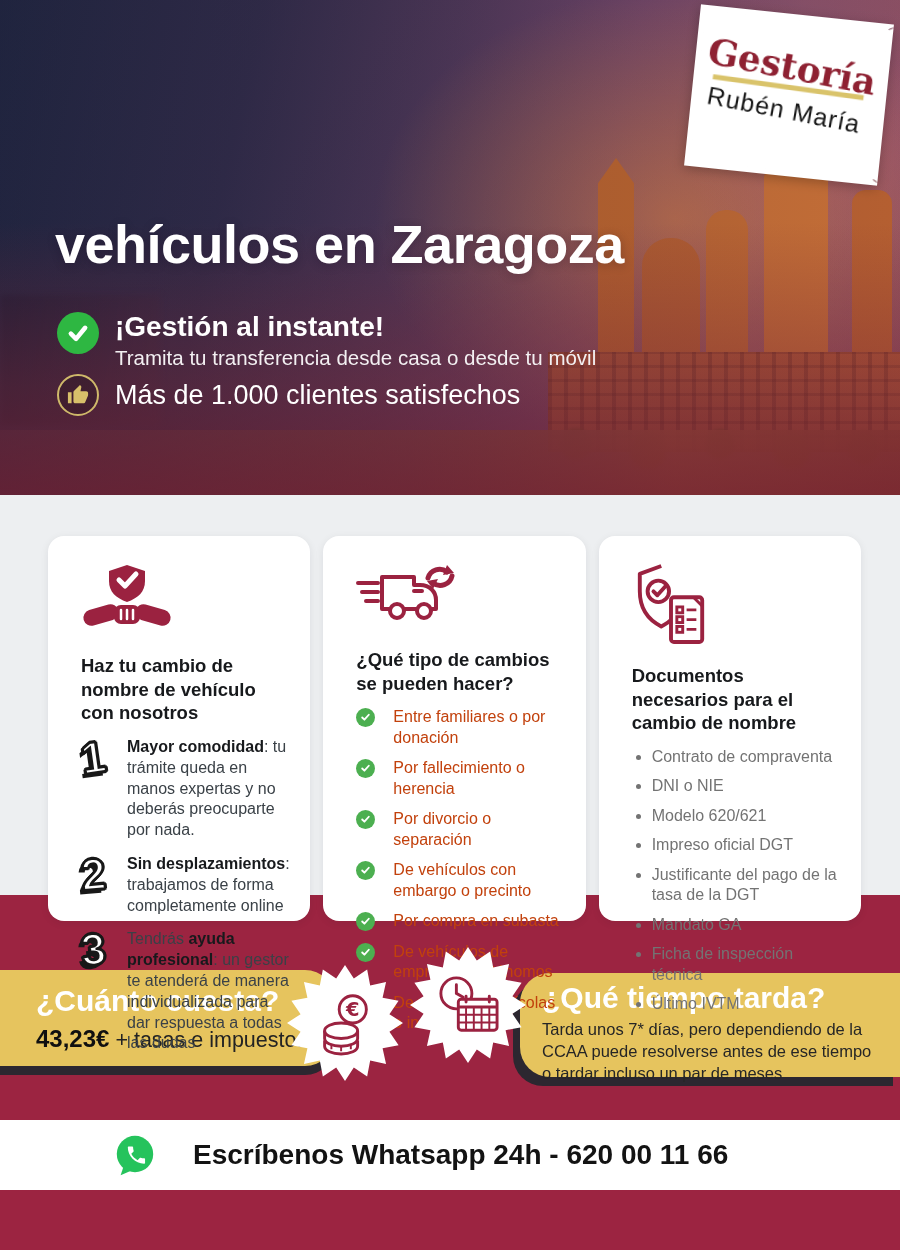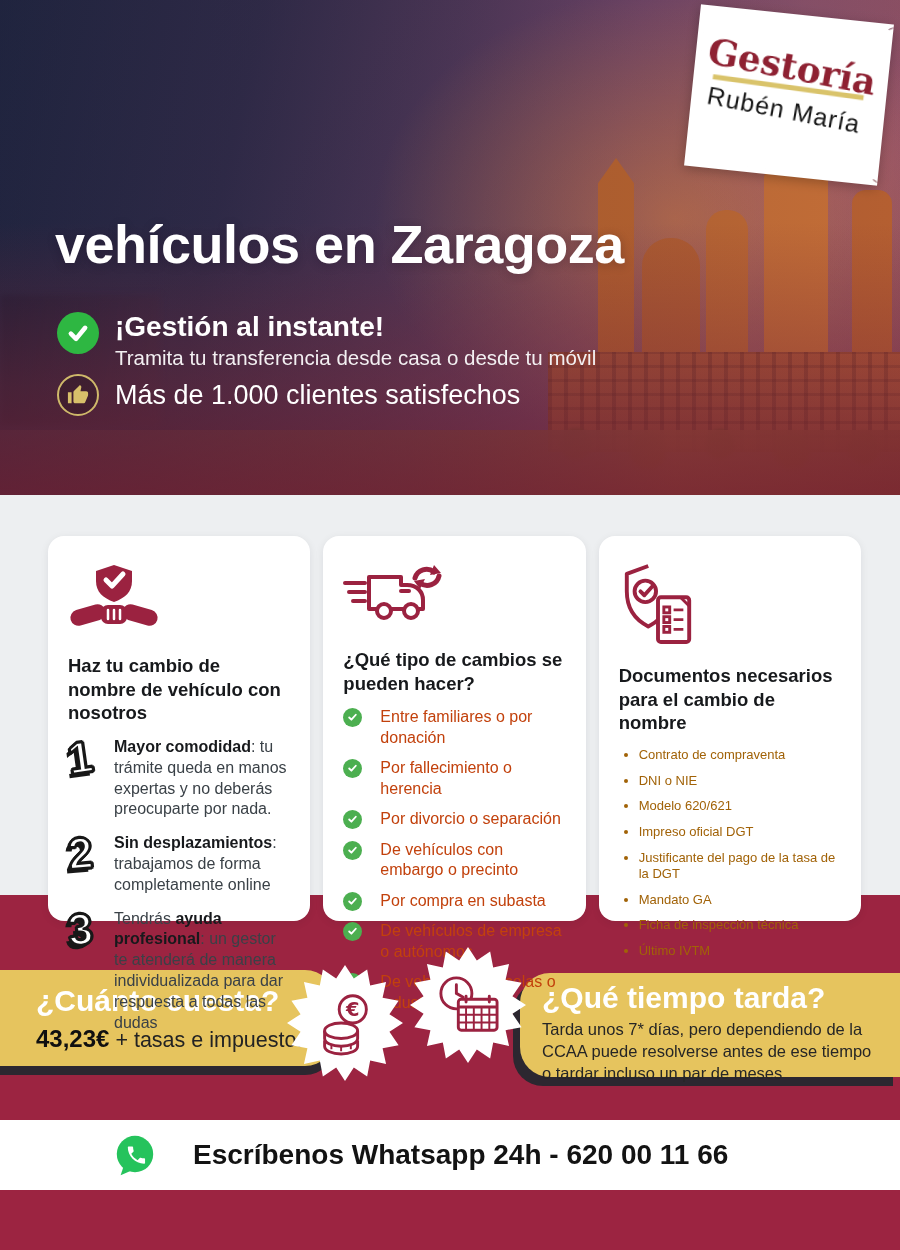--- a/index.html
+++ b/index.html
@@ -69,21 +69,21 @@
                display:flex; align-items:center; justify-content:center; }
   .check-big { background:#2eb742; }
   .thumb-ic  { border:2px solid #cfb96a; background:rgba(10,10,10,.18); }
   .f-title { font-size:28px; font-weight:bold; color:#fff; line-height:1.1; }
   .f-sub   { font-size:20.5px; color:#f3f0f2; margin-top:3px; }
   .f-title2{ font-size:27px; color:#fff; }
 
   
   .mid { position:relative; height:400px; background:#edeff1; z-index:2; }
   .cards { position:absolute; top:41px; left:48px; right:39px; display:flex; gap:13px; }
-  .card { flex:1; background:#fff; border-radius:16px; padding:26px 20px 20px 20px;
+  .card { flex:1; background:#fff; border-radius:16px; padding:26px 20px 20px 33px;
           height:385px; box-shadow:0 2px 8px rgba(30,30,40,.08); }
   .card h3 { margin:16px 0 12px; font-size:18.5px; line-height:1.28; color:#17191c; }
   .card-icon { display:block; }
 
   .why-list { list-style:none; margin:0; padding:0; }
   .why-list li { display:flex; gap:12px; margin-bottom:13px; align-items:flex-start; }
   .num { font-size:44px; font-weight:900; line-height:.9; color:#fff; flex:none; width:34px;
          -webkit-text-stroke:2.5px #181818;
          text-shadow:-4px 4px 0 #181818, 2px 0 0 #181818, -2px 0 0 #181818, 0 2px 0 #181818, 0 -2px 0 #181818; }
   .why-list li:nth-child(1) .num { transform:rotate(-8deg); }
@@ -91,21 +91,21 @@
   .why-list li:nth-child(3) .num { transform:rotate(-5deg); }
   .why-list p { margin:0; font-size:16px; line-height:1.3; color:#3a4147; }
   .why-list b { color:#17191c; }
 
   .check-list { list-style:none; margin:4px 0 0; padding:0; }
   .check-list li { display:flex; gap:18px; margin-bottom:10px; font-size:16px; line-height:1.28; color:#c2410c; }
   .check-sm { width:19px; height:19px; border-radius:50%; background:#4caf50; flex:none; margin-top:1px;
               display:flex; align-items:center; justify-content:center; }
 
   .dot-list { margin:6px 0 0; padding-left:20px; }
-  .dot-list li { margin-bottom:9px; font-size:13px; line-height:1.28; color:#a16207; }
+  .dot-list li { margin-bottom:9px; font-size:16px; line-height:1.28; color:#737373; }
 
   
   .band { position:relative; height:225px; background:#9c2441; }
   .banner { position:absolute; background:#e6c45e; z-index:1; }
   .banner-left  { left:0; top:75px; width:335px; height:96px; border-radius:0 30px 30px 0;
                   box-shadow:0 9px 0 #2c2730; padding:14px 0 0 36px; }
   .banner-left h2 { margin:0; font-size:30px; color:#fff; }
   .price-line { margin:7px 0 0; font-size:21.5px; color:#232323; }
   .price-line b { font-size:24px; color:#101010; }
   .price-line span { margin-left:6px; }

